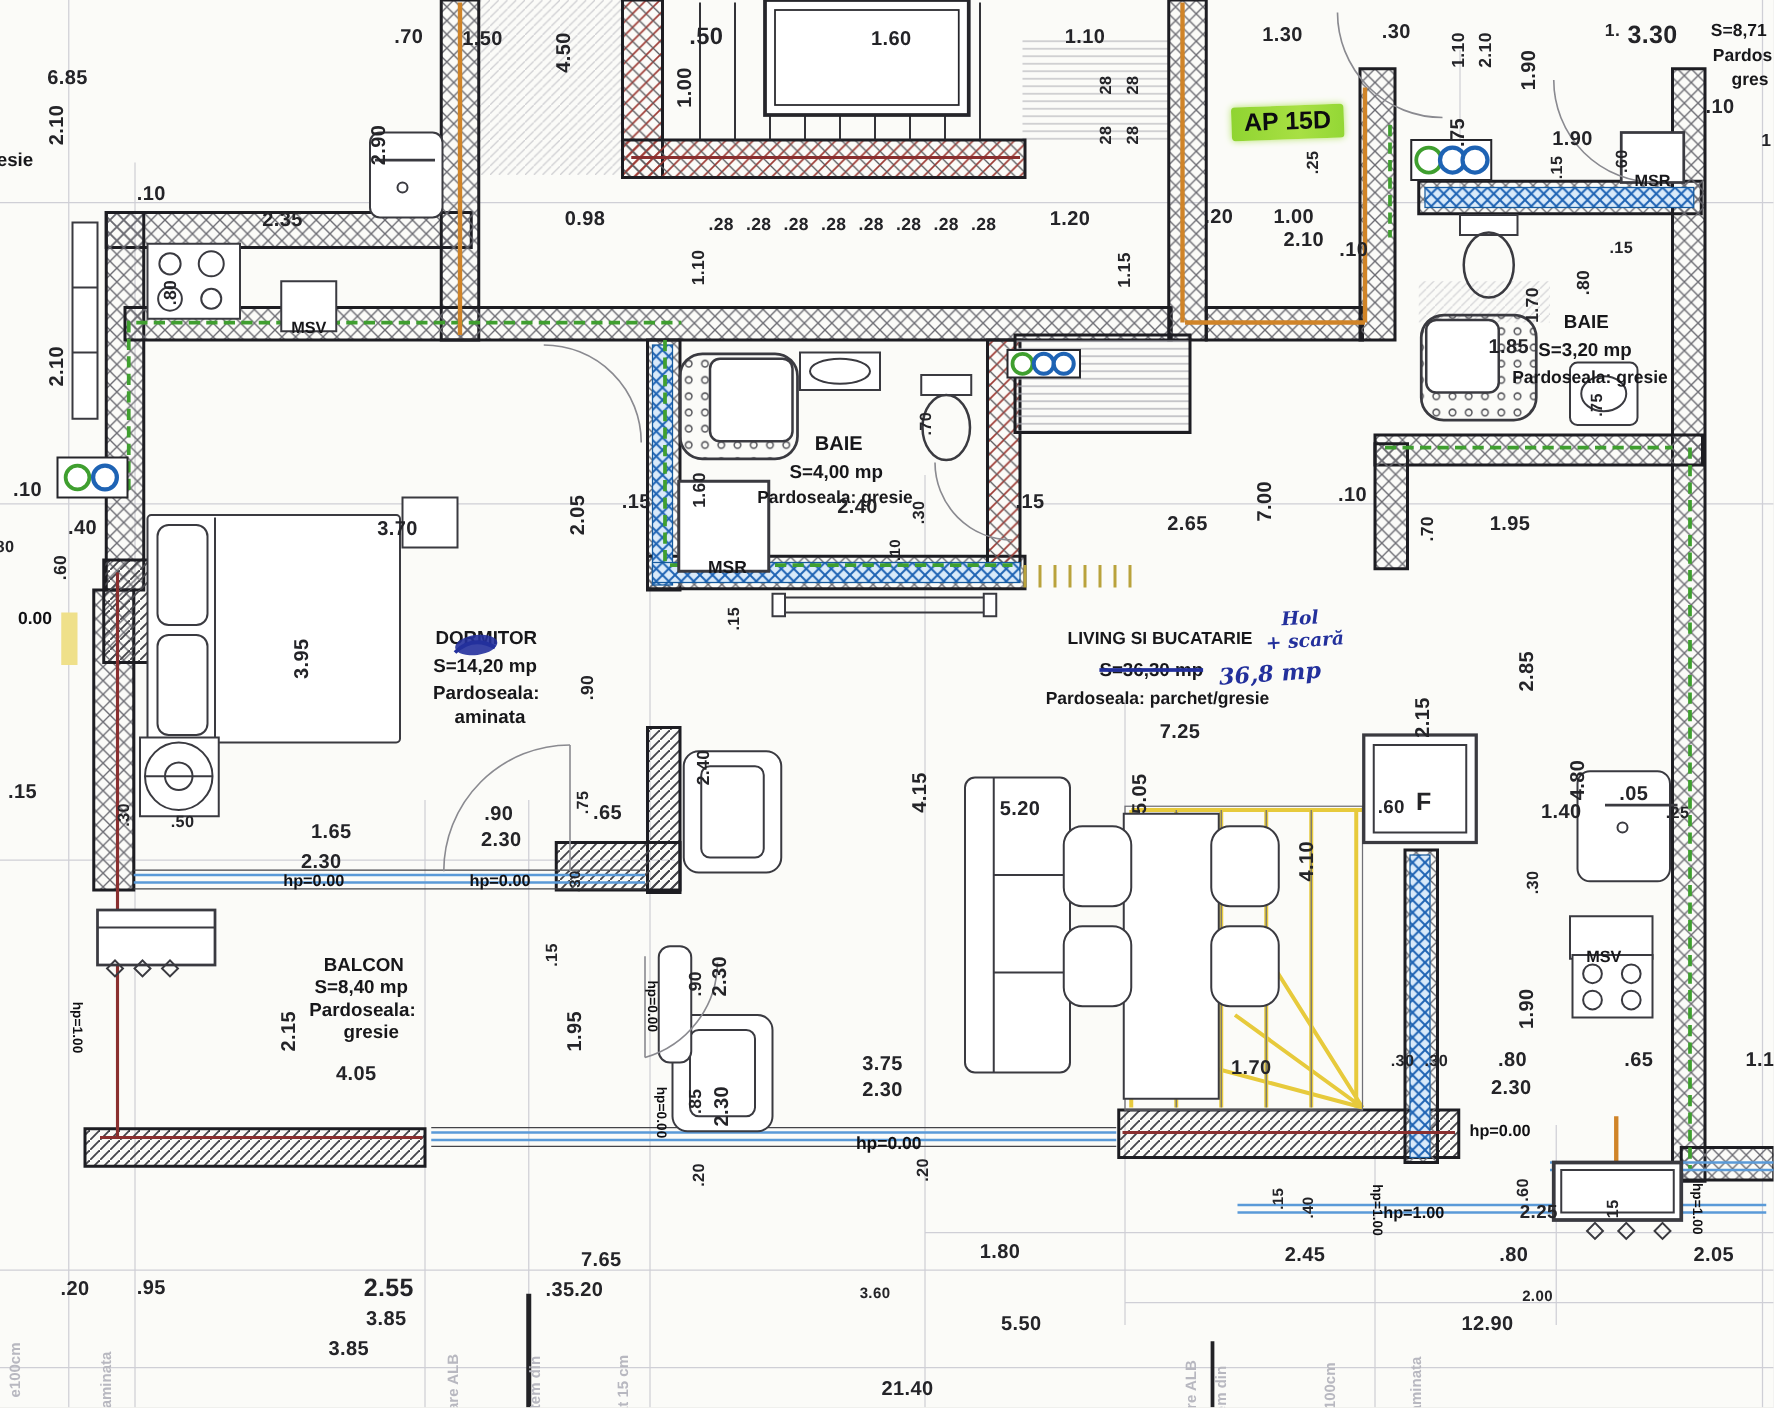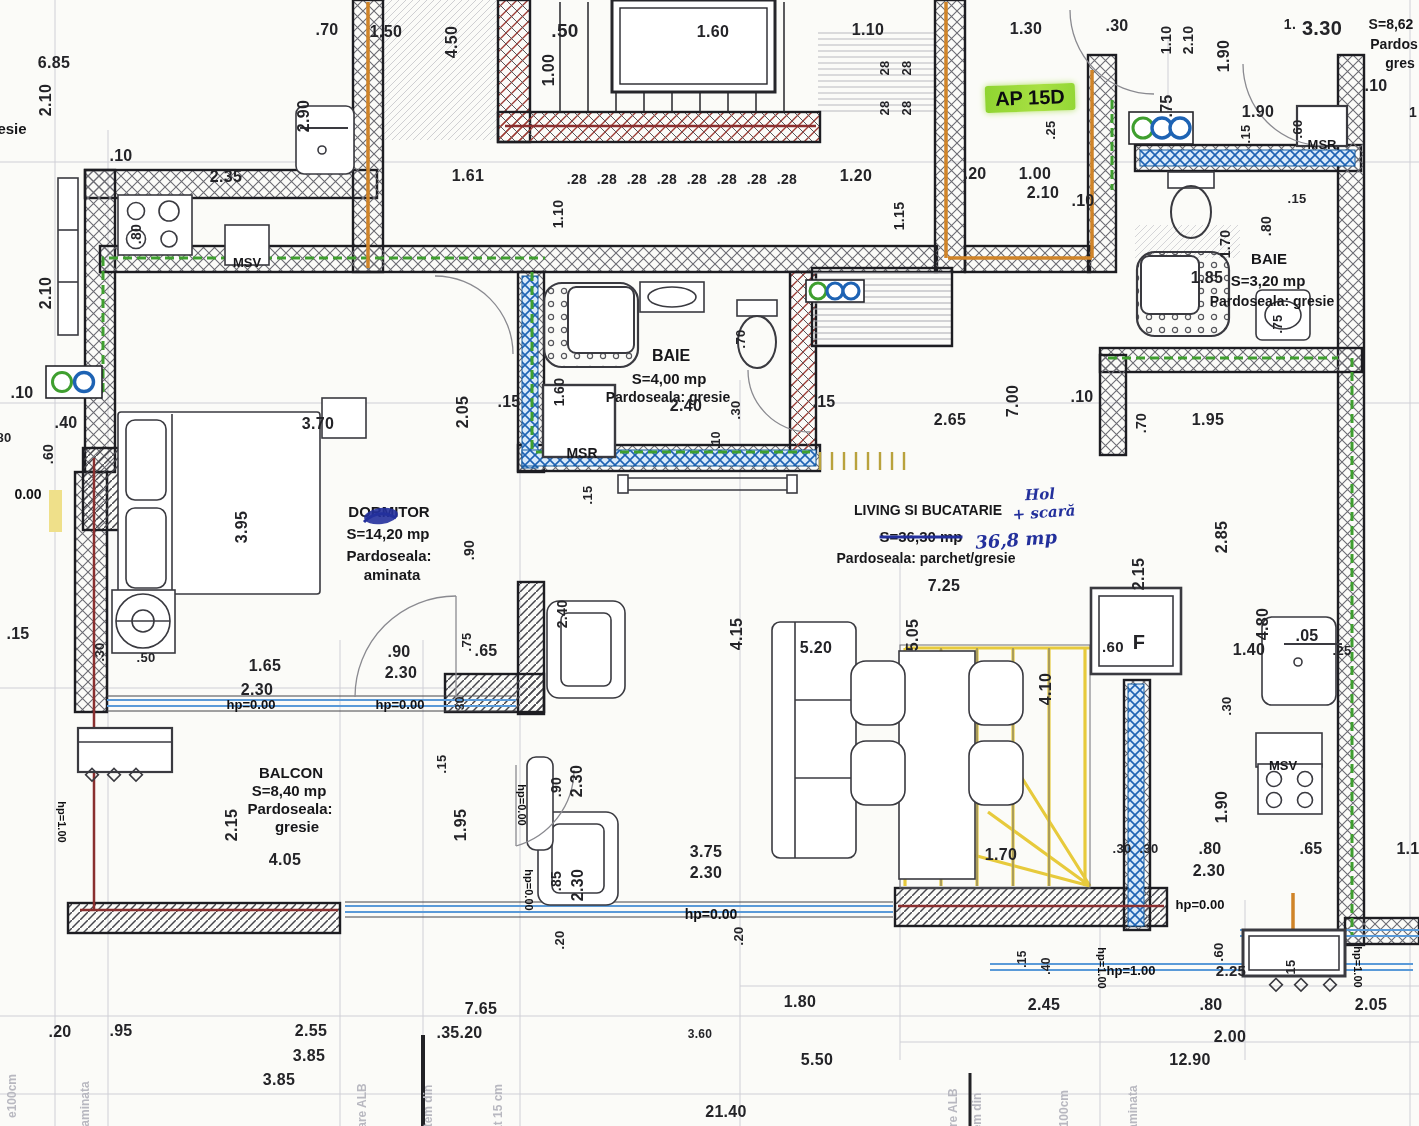--- a/index.html
+++ b/index.html
@@ -320,41 +320,41 @@
       <span class="lb k-dim" style="left: 884px; top: 92px; font-size: 13px; transform: translate(-50%, -50%) rotate(-90deg);">28</span>
       <span class="lb k-dim" style="left: 906px; top: 52px; font-size: 13px; transform: translate(-50%, -50%) rotate(-90deg);">28</span>
       <span class="lb k-dim" style="left: 906px; top: 92px; font-size: 13px; transform: translate(-50%, -50%) rotate(-90deg);">28</span>
       <span class="lb k-dim" style="left: 1026px; top: 13px; font-size: 16px; transform: translate(-50%, -50%) rotate(0deg);">1.30</span>
       <span class="lb k-dim" style="left: 1117px; top: 10px; font-size: 16px; transform: translate(-50%, -50%) rotate(0deg);">.30</span>
       <span class="lb k-dim" style="left: 1166px; top: 24px; font-size: 14px; transform: translate(-50%, -50%) rotate(-90deg);">1.10</span>
       <span class="lb k-dim" style="left: 1188px; top: 24px; font-size: 14px; transform: translate(-50%, -50%) rotate(-90deg);">2.10</span>
       <span class="lb k-dim" style="left: 1224px; top: 40px; font-size: 16px; transform: translate(-50%, -50%) rotate(-90deg);">1.90</span>
       <span class="lb k-dim" style="left: 1290px; top: 8px; font-size: 14px; transform: translate(-50%, -50%) rotate(0deg);">1.</span>
       <span class="lb k-dim" style="left: 1322px; top: 12px; font-size: 20px; transform: translate(-50%, -50%) rotate(0deg);">3.30</span>
-      <span class="lb k-room" style="left: 1391px; top: 8px; font-size: 14px; transform: translate(-50%, -50%) rotate(0deg);">S=8,62</span>
+      <span class="lb k-room" style="left: 1391px; top: 8px; font-size: 14px; transform: translate(-50%, -50%) rotate(0deg);">S=8,71</span>
       <span class="lb k-room" style="left: 1394px; top: 28px; font-size: 14px; transform: translate(-50%, -50%) rotate(0deg);">Pardos</span>
       <span class="lb k-room" style="left: 1400px; top: 47px; font-size: 14px; transform: translate(-50%, -50%) rotate(0deg); text-align: right;">gres</span>
       <span class="lb k-dim" style="left: 1376px; top: 70px; font-size: 16px; transform: translate(-50%, -50%) rotate(0deg);">.10</span>
       <span class="lb k-dim" style="left: 1413px; top: 96px; font-size: 14px; transform: translate(-50%, -50%) rotate(0deg);">1</span>
       <span class="lb k-ap" style="left: 1030px; top: 82px; font-size: 20px; transform: translate(-50%, -50%) rotate(-2deg);">AP 15D</span>
       <span class="lb k-dim" style="left: 1050px; top: 114px; font-size: 13px; transform: translate(-50%, -50%) rotate(-90deg);">.25</span>
       <span class="lb k-dim" style="left: 1167px; top: 90px; font-size: 16px; transform: translate(-50%, -50%) rotate(-90deg);">.75</span>
       <span class="lb k-dim" style="left: 1258px; top: 96px; font-size: 16px; transform: translate(-50%, -50%) rotate(0deg);">1.90</span>
       <span class="lb k-dim" style="left: 1245px; top: 118px; font-size: 13px; transform: translate(-50%, -50%) rotate(-90deg);">.15</span>
       <span class="lb k-dim" style="left: 1297px; top: 113px; font-size: 13px; transform: translate(-50%, -50%) rotate(-90deg);">.60</span>
       <span class="lb k-room" style="left: 1322px; top: 128px; font-size: 13px; transform: translate(-50%, -50%) rotate(0deg);">MSR</span>
       <span class="lb k-dim" style="left: 54px; top: 47px; font-size: 16px; transform: translate(-50%, -50%) rotate(0deg);">6.85</span>
       <span class="lb k-dim" style="left: 46px; top: 84px; font-size: 16px; transform: translate(-50%, -50%) rotate(-90deg);">2.10</span>
       <span class="lb k-room" style="left: 12px; top: 112px; font-size: 15px; transform: translate(-50%, -50%) rotate(0deg);">esie</span>
       <span class="lb k-dim" style="left: 121px; top: 140px; font-size: 16px; transform: translate(-50%, -50%) rotate(0deg);">.10</span>
       <span class="lb k-dim" style="left: 226px; top: 161px; font-size: 16px; transform: translate(-50%, -50%) rotate(0deg);">2.35</span>
       <span class="lb k-dim" style="left: 304px; top: 100px; font-size: 16px; transform: translate(-50%, -50%) rotate(-90deg);">2.90</span>
       <span class="lb k-dim" style="left: 136px; top: 218px; font-size: 14px; transform: translate(-50%, -50%) rotate(-90deg);">.80</span>
       <span class="lb k-room" style="left: 247px; top: 246px; font-size: 13px; transform: translate(-50%, -50%) rotate(0deg);">MSV</span>
-      <span class="lb k-dim" style="left: 468px; top: 160px; font-size: 16px; transform: translate(-50%, -50%) rotate(0deg);">1.61</span>
+      <span class="lb k-dim" style="left: 468px; top: 160px; font-size: 16px; transform: translate(-50%, -50%) rotate(0deg);">0.98</span>
       <span class="lb k-dim" style="left: 577px; top: 163px; font-size: 14px; transform: translate(-50%, -50%) rotate(0deg);">.28</span>
       <span class="lb k-dim" style="left: 607px; top: 163px; font-size: 14px; transform: translate(-50%, -50%) rotate(0deg);">.28</span>
       <span class="lb k-dim" style="left: 637px; top: 163px; font-size: 14px; transform: translate(-50%, -50%) rotate(0deg);">.28</span>
       <span class="lb k-dim" style="left: 667px; top: 163px; font-size: 14px; transform: translate(-50%, -50%) rotate(0deg);">.28</span>
       <span class="lb k-dim" style="left: 697px; top: 163px; font-size: 14px; transform: translate(-50%, -50%) rotate(0deg);">.28</span>
       <span class="lb k-dim" style="left: 727px; top: 163px; font-size: 14px; transform: translate(-50%, -50%) rotate(0deg);">.28</span>
       <span class="lb k-dim" style="left: 757px; top: 163px; font-size: 14px; transform: translate(-50%, -50%) rotate(0deg);">.28</span>
       <span class="lb k-dim" style="left: 787px; top: 163px; font-size: 14px; transform: translate(-50%, -50%) rotate(0deg);">.28</span>
       <span class="lb k-dim" style="left: 856px; top: 160px; font-size: 16px; transform: translate(-50%, -50%) rotate(0deg);">1.20</span>
       <span class="lb k-dim" style="left: 899px; top: 200px; font-size: 14px; transform: translate(-50%, -50%) rotate(-90deg);">1.15</span>
@@ -470,28 +470,28 @@
       <span class="lb k-lvl" style="left: 1131px; top: 954px; font-size: 13px; transform: translate(-50%, -50%) rotate(0deg);">hp=1.00</span>
       <span class="lb k-lvl" style="left: 1101px; top: 952px; font-size: 11px; transform: translate(-50%, -50%) rotate(90deg);">hp=1.00</span>
       <span class="lb k-lvl" style="left: 1357px; top: 951px; font-size: 11px; transform: translate(-50%, -50%) rotate(90deg);">hp=1.00</span>
       <span class="lb k-dim" style="left: 1218px; top: 936px; font-size: 13px; transform: translate(-50%, -50%) rotate(-90deg);">.60</span>
       <span class="lb k-dim" style="left: 1231px; top: 954px; font-size: 15px; transform: translate(-50%, -50%) rotate(0deg); text-align: right;">2.25</span>
       <span class="lb k-dim" style="left: 1290px; top: 951px; font-size: 13px; transform: translate(-50%, -50%) rotate(-90deg);">15</span>
       <span class="lb k-dim" style="left: 800px; top: 986px; font-size: 16px; transform: translate(-50%, -50%) rotate(0deg);">1.80</span>
       <span class="lb k-dim" style="left: 1044px; top: 989px; font-size: 16px; transform: translate(-50%, -50%) rotate(0deg);">2.45</span>
       <span class="lb k-dim" style="left: 1211px; top: 989px; font-size: 16px; transform: translate(-50%, -50%) rotate(0deg);">.80</span>
       <span class="lb k-dim" style="left: 1371px; top: 989px; font-size: 16px; transform: translate(-50%, -50%) rotate(0deg);">2.05</span>
-      <span class="lb k-dim" style="left: 1230px; top: 1021px; font-size: 16px; transform: translate(-50%, -50%) rotate(0deg);">2.00</span>
+      <span class="lb k-dim" style="left: 1230px; top: 1021px; font-size: 12px; transform: translate(-50%, -50%) rotate(0deg);">2.00</span>
       <span class="lb k-dim" style="left: 1190px; top: 1044px; font-size: 16px; transform: translate(-50%, -50%) rotate(0deg);">12.90</span>
       <span class="lb k-dim" style="left: 481px; top: 993px; font-size: 16px; transform: translate(-50%, -50%) rotate(0deg);">7.65</span>
       <span class="lb k-dim" style="left: 448px; top: 1017px; font-size: 16px; transform: translate(-50%, -50%) rotate(0deg);">.35</span>
       <span class="lb k-dim" style="left: 471px; top: 1017px; font-size: 16px; transform: translate(-50%, -50%) rotate(0deg);">.20</span>
       <span class="lb k-dim" style="left: 60px; top: 1016px; font-size: 16px; transform: translate(-50%, -50%) rotate(0deg);">.20</span>
       <span class="lb k-dim" style="left: 121px; top: 1015px; font-size: 16px; transform: translate(-50%, -50%) rotate(0deg);">.95</span>
-      <span class="lb k-dim" style="left: 311px; top: 1015px; font-size: 16px; transform: translate(-50%, -50%) rotate(0deg);">2.55</span>
+      <span class="lb k-dim" style="left: 311px; top: 1015px; font-size: 20px; transform: translate(-50%, -50%) rotate(0deg);">2.55</span>
       <span class="lb k-dim" style="left: 309px; top: 1040px; font-size: 16px; transform: translate(-50%, -50%) rotate(0deg);">3.85</span>
       <span class="lb k-dim" style="left: 279px; top: 1064px; font-size: 16px; transform: translate(-50%, -50%) rotate(0deg);">3.85</span>
       <span class="lb k-dim" style="left: 700px; top: 1018px; font-size: 12px; transform: translate(-50%, -50%) rotate(0deg);">3.60</span>
       <span class="lb k-dim" style="left: 817px; top: 1044px; font-size: 16px; transform: translate(-50%, -50%) rotate(0deg);">5.50</span>
       <span class="lb k-dim" style="left: 726px; top: 1096px; font-size: 16px; transform: translate(-50%, -50%) rotate(0deg);">21.40</span>
       <span class="lb k-faint" style="left: 12px; top: 1080px; font-size: 12px; transform: translate(-50%, -50%) rotate(-90deg);">e100cm</span>
       <span class="lb k-faint" style="left: 85px; top: 1088px; font-size: 12px; transform: translate(-50%, -50%) rotate(-90deg);">aminata</span>
       <span class="lb k-faint" style="left: 362px; top: 1090px; font-size: 12px; transform: translate(-50%, -50%) rotate(-90deg);">are ALB</span>
       <span class="lb k-faint" style="left: 428px; top: 1090px; font-size: 12px; transform: translate(-50%, -50%) rotate(-90deg);">tem din</span>
       <span class="lb k-faint" style="left: 498px; top: 1092px; font-size: 12px; transform: translate(-50%, -50%) rotate(-90deg);">at 15 cm</span>

